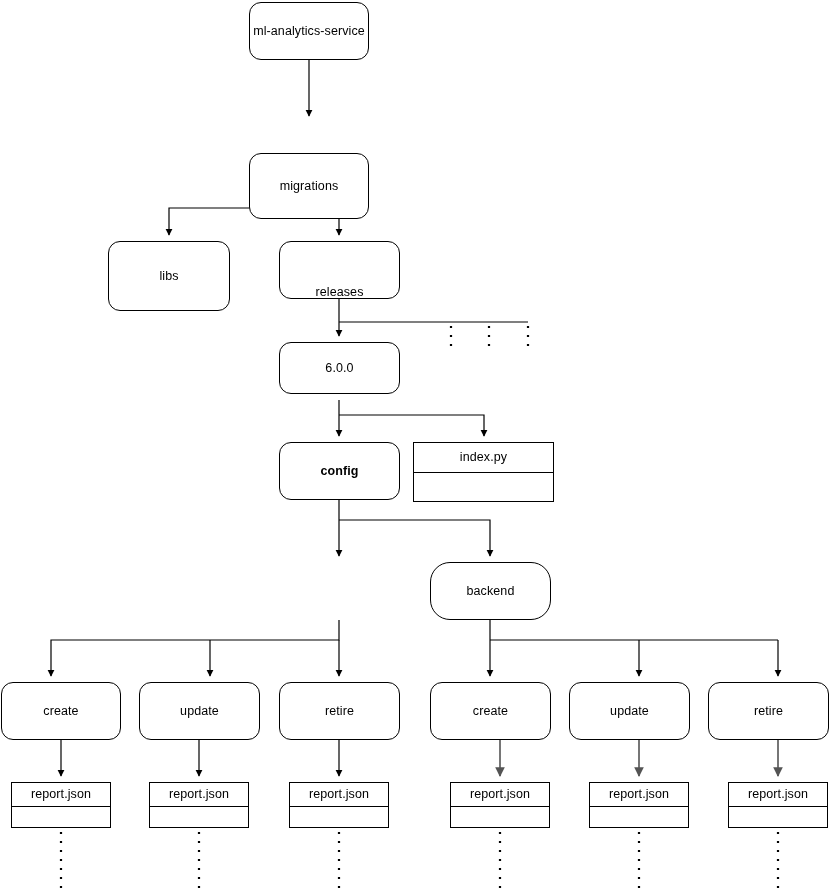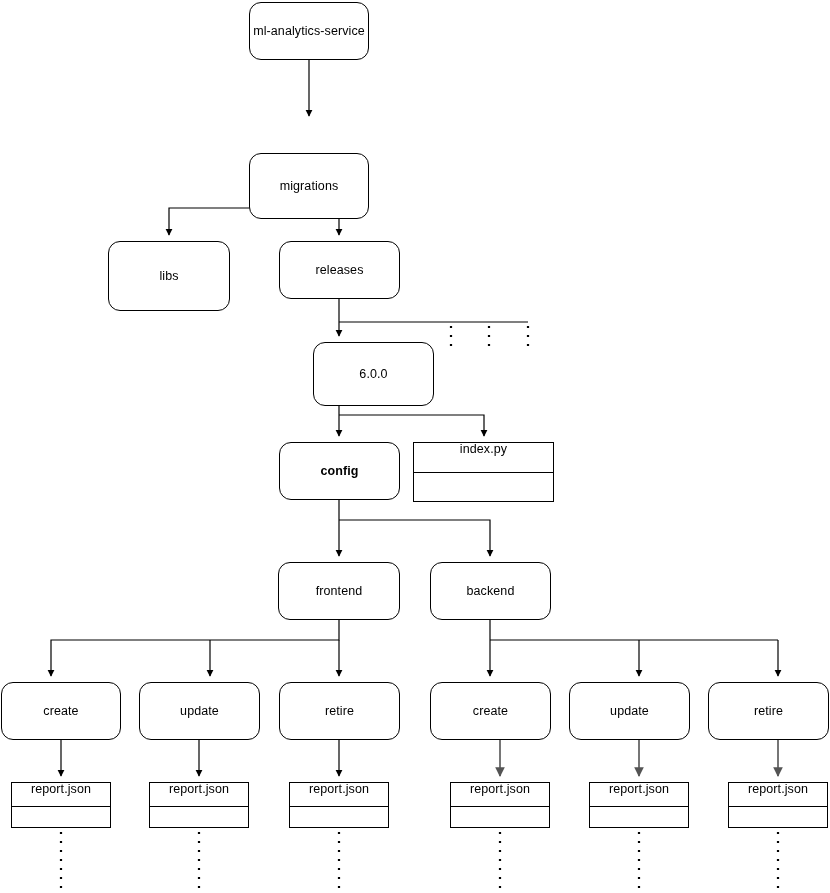--- a/index.html
+++ b/index.html
@@ -33,20 +33,21 @@
   .node.file{
     border-radius:0;
     display:block;
     padding:0;
   }
   .node.file .title{
     box-sizing:border-box;
     width:100%;
     border-bottom:1px solid #000000;
     display:flex;
+    align-items:center;
     justify-content:center;
   }
   .node.file .body{
     box-sizing:border-box;
     width:100%;
   }
 </style>
 </head>
 <body>
 
@@ -119,44 +120,41 @@
   </div>
 
   <div class="node folder" style="left:249px;top:122px;width:120px;height:66px;margin-top:31px;">
     <span class="label">migrations</span>
   </div>
 
   <div class="node folder" style="left:108px;top:241px;width:122px;height:70px;">
     <span class="label">libs</span>
   </div>
 
-  <div class="node folder" style="left:279px;top:241px;width:121px;height:58px;">
+  <div class="node folder" style="left:279px;top:241px;width:121px;height:58px;align-items:flex-end;">
     <span class="label">releases</span>
   </div>
 
-  <div class="node folder" style="left:279px;top:342px;width:121px;height:64px;margin-left:34px;">
+  <div class="node folder" style="left:279px;top:342px;width:121px;height:52px;">
     <span class="label">6.0.0</span>
   </div>
 
   <div class="node folder" style="left:279px;top:442px;width:121px;height:58px;font-weight:bold;">
     <span class="label">config</span>
   </div>
 
   <div class="node file" style="left:413px;top:442px;width:141px;height:60px;">
     <div class="title" style="height:30px;">
       <span class="label">index.py</span>
     </div>
     <div class="body" style="height:29px;"></div>
   </div>
 
-  <div class="node folder" style="left:278px;top:562px;width:122px;height:58px;">
-    <span class="label">frontend</span>
-  </div>
-
-  <div class="node folder" style="left:430px;top:562px;width:121px;height:58px;">
+
+  <div class="node folder" style="left:430px;top:562px;width:121px;height:58px;border-radius:20px;">
     <span class="label">backend</span>
   </div>
 
   <div class="node folder" style="left:1px;top:682px;width:120px;height:58px;">
     <span class="label">create</span>
   </div>
 
   <div class="node folder" style="left:139px;top:682px;width:121px;height:58px;">
     <span class="label">update</span>
   </div>

